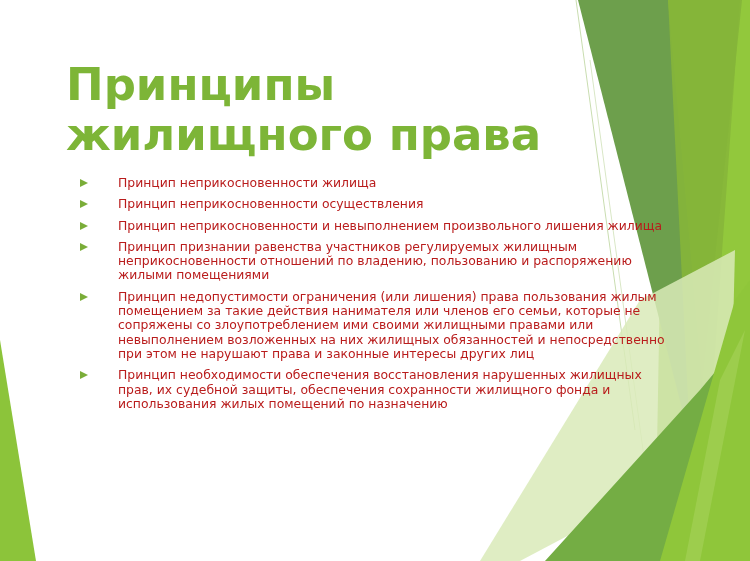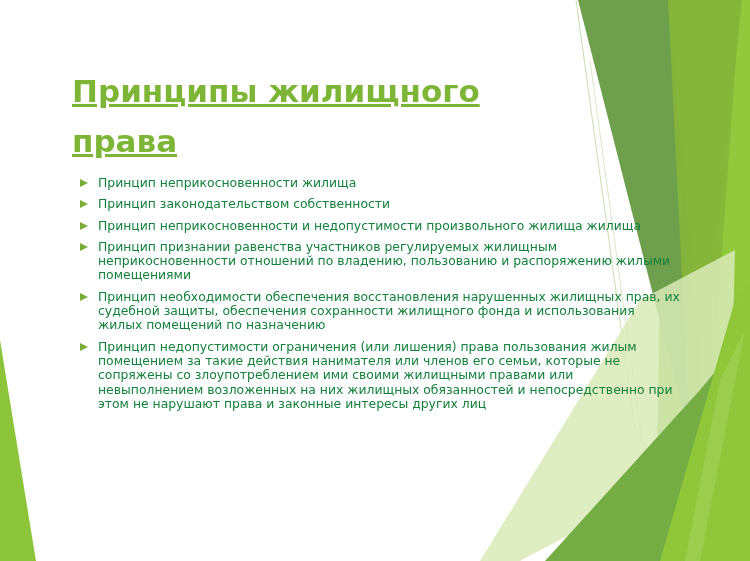--- a/index.html
+++ b/index.html
@@ -20,46 +20,45 @@
       top: 0;
       width: 750px;
       height: 561px;
       pointer-events: none;
     }
     .title {
       position: absolute;
       left: 58px;
       top: 52px;
       width: 480px;
-      margin: 14px;
+      margin: 8px;
       font-family: "DejaVu Sans", sans-serif;
       font-weight: bold;
-      font-size: 31px;
+      font-size: 45px;
       line-height: 50px;
       color: #7db537;
       letter-spacing: 0px;
-      text-decoration: underline;
     }
     .bullets {
       position: absolute;
       left: 80px;
       top: 176px;
       width: 600px;
       margin: 0;
       padding: 0;
       list-style: none;
     }
     .bullet-item {
       position: relative;
-      padding-left: 18px;
+      padding-left: 38px;
       margin-bottom: 7px;
       font-family: "DejaVu Sans", sans-serif;
       font-size: 12.4px;
       line-height: 14.3px;
-      color: #15803d;
+      color: #b91c1c;
     }
     .bullet-icon {
       position: absolute;
       left: 0;
       top: 3px;
       width: 0;
       height: 0;
       border-top: 4.5px solid transparent;
       border-bottom: 4.5px solid transparent;
       border-left: 8px solid #7aad38;
@@ -94,31 +93,31 @@
 
 <h1 class="title">Принципы жилищного права</h1>
 
 <ul class="bullets">
   <li class="bullet-item">
     <span class="bullet-icon"></span>
     <span>Принцип неприкосновенности жилища</span>
   </li>
   <li class="bullet-item">
     <span class="bullet-icon"></span>
-    <span>Принцип законодательством собственности</span>
+    <span>Принцип неприкосновенности осуществления</span>
   </li>
   <li class="bullet-item">
     <span class="bullet-icon"></span>
-    <span>Принцип неприкосновенности и недопустимости произвольного жилища жилища</span>
+    <span>Принцип неприкосновенности и невыполнением произвольного лишения жилища</span>
   </li>
   <li class="bullet-item">
     <span class="bullet-icon"></span>
     <span>Принцип признании равенства участников регулируемых жилищным неприкосновенности отношений по владению, пользованию и распоряжению жилыми помещениями</span>
   </li>
   <li class="bullet-item">
     <span class="bullet-icon"></span>
-    <span>Принцип необходимости обеспечения восстановления нарушенных жилищных прав, их судебной защиты, обеспечения сохранности жилищного фонда и использования жилых помещений по назначению</span>
+    <span>Принцип недопустимости ограничения (или лишения) права пользования жилым помещением за такие действия нанимателя или членов его семьи, которые не сопряжены со злоупотреблением ими своими жилищными правами или невыполнением возложенных на них жилищных обязанностей и непосредственно при этом не нарушают права и законные интересы других лиц</span>
   </li>
   <li class="bullet-item">
     <span class="bullet-icon"></span>
-    <span>Принцип недопустимости ограничения (или лишения) права пользования жилым помещением за такие действия нанимателя или членов его семьи, которые не сопряжены со злоупотреблением ими своими жилищными правами или невыполнением возложенных на них жилищных обязанностей и непосредственно при этом не нарушают права и законные интересы других лиц</span>
+    <span>Принцип необходимости обеспечения восстановления нарушенных жилищных прав, их судебной защиты, обеспечения сохранности жилищного фонда и использования жилых помещений по назначению</span>
   </li>
 </ul>
 
 </body></html>

